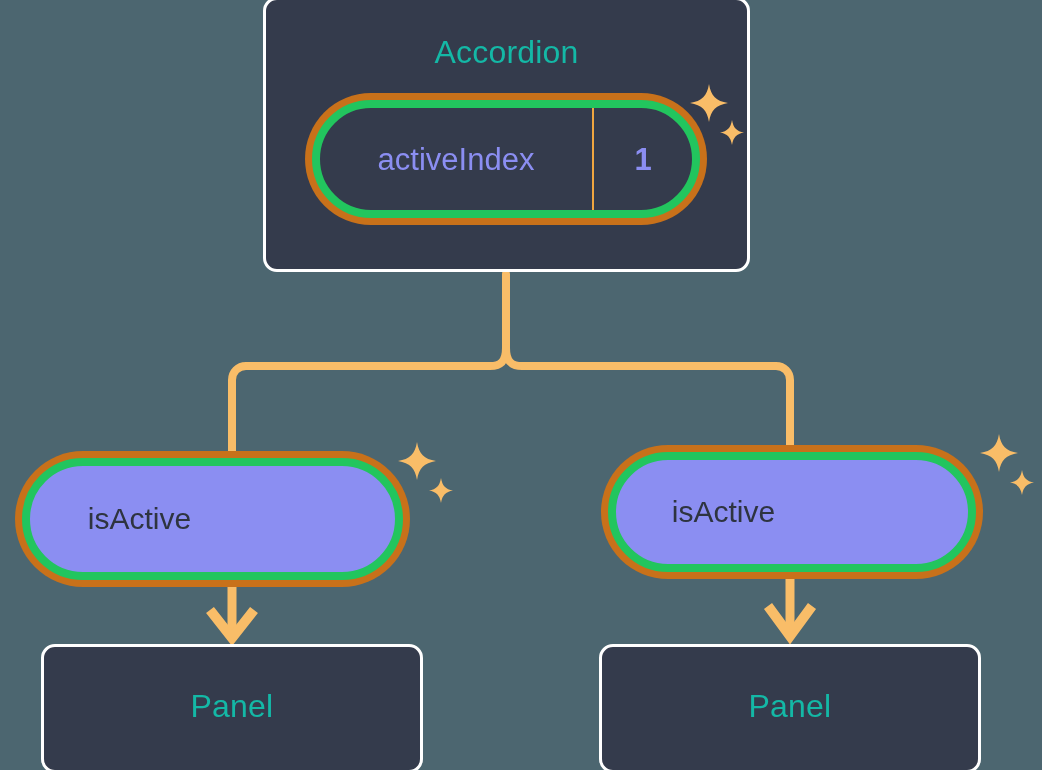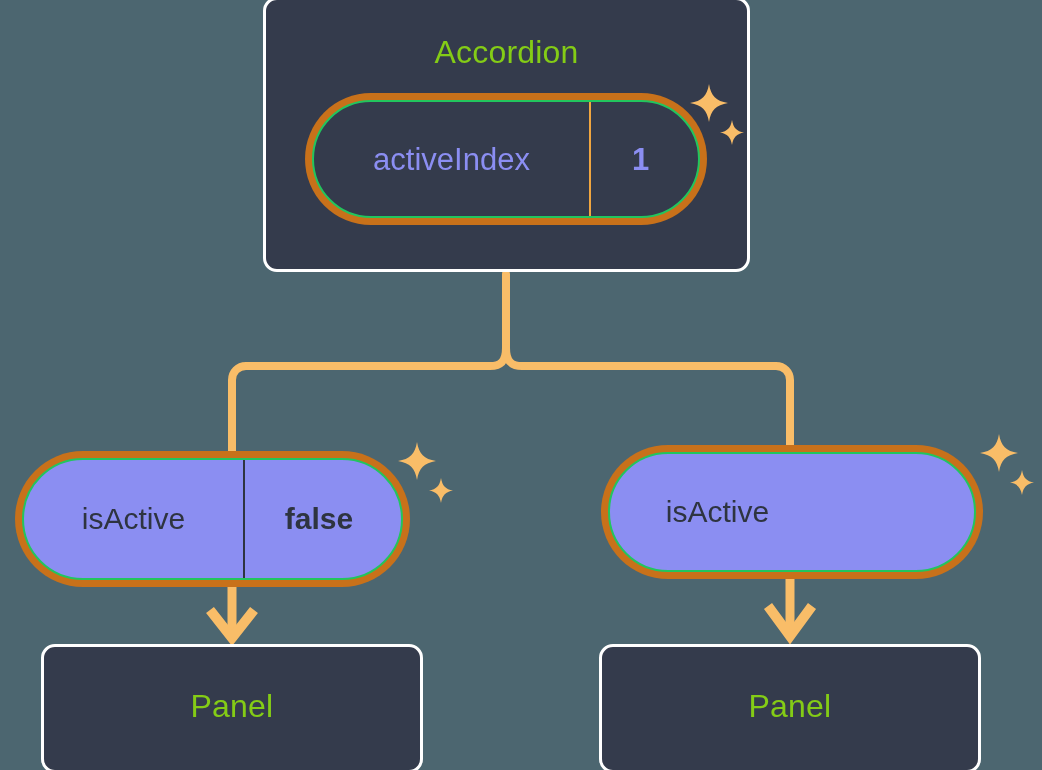--- a/index.html
+++ b/index.html
@@ -36,21 +36,21 @@
     position: absolute;
     box-sizing: border-box;
     background: #343b4c;
     border: 3px solid #ffffff;
     border-radius: 14px;
     display: flex;
     flex-direction: column;
     align-items: center;
   }
   .node-title {
-    color: #84cc16;
+    color: #14b8a6;
     font-size: 32px;
     font-weight: 400;
     letter-spacing: 0.2px;
     line-height: 1;
     white-space: nowrap;
   }
 
   
   #accordion-box {
     left: 263px;
@@ -73,21 +73,21 @@
   #panel-box-right { left: 599px; }
 
   
   .pill {
     position: absolute;
     box-sizing: border-box;
     display: flex;
     align-items: stretch;
     border-radius: 999px;
     
-    border: 2px solid #22c55e;
+    border: 8px solid #22c55e;
     box-shadow: 0 0 0 7px #c8711a;
   }
   .pill .cell {
     display: flex;
     align-items: center;
     justify-content: center;
     white-space: nowrap;
     line-height: 1;
   }
   .pill .cell-name { font-weight: 400; }
@@ -175,21 +175,20 @@
     <div class="cell cell-val">1</div>
   </div>
 
   <svg id="sparkles-accordion" class="sparkle-group" viewBox="0 0 58 64" aria-hidden="true">
     <path fill="#f9bd68" d="M21 0 C23 12 28 17 40 19 C28 21 23 26 21 38 C19 26 14 21 2 19 C14 17 19 12 21 0 Z"></path>
     <path fill="#f9bd68" d="M44 36 C45.4 44 48.6 47.2 56 48.6 C48.6 50 45.4 53.2 44 61 C42.6 53.2 39.4 50 32 48.6 C39.4 47.2 42.6 44 44 36 Z"></path>
   </svg>
 
   <div id="pill-is-active-false" class="pill pill-leaf">
     <div class="cell cell-name">isActive</div>
-    <div class="cell cell-val">false</div>
   </div>
 
   <svg id="sparkles-false-pill" class="sparkle-group" viewBox="0 0 60 64" aria-hidden="true">
     <path fill="#f9bd68" d="M21 0 C23 12 28 17 40 19 C28 21 23 26 21 38 C19 26 14 21 2 19 C14 17 19 12 21 0 Z"></path>
     <path fill="#f9bd68" d="M45 36 C46.4 44 49.6 47.2 57 48.6 C49.6 50 46.4 53.2 45 61 C43.6 53.2 40.4 50 33 48.6 C40.4 47.2 43.6 44 45 36 Z"></path>
   </svg>
 
   <div id="panel-box-left" class="node-box panel-box">
     <div class="node-title">Panel</div>
   </div>

